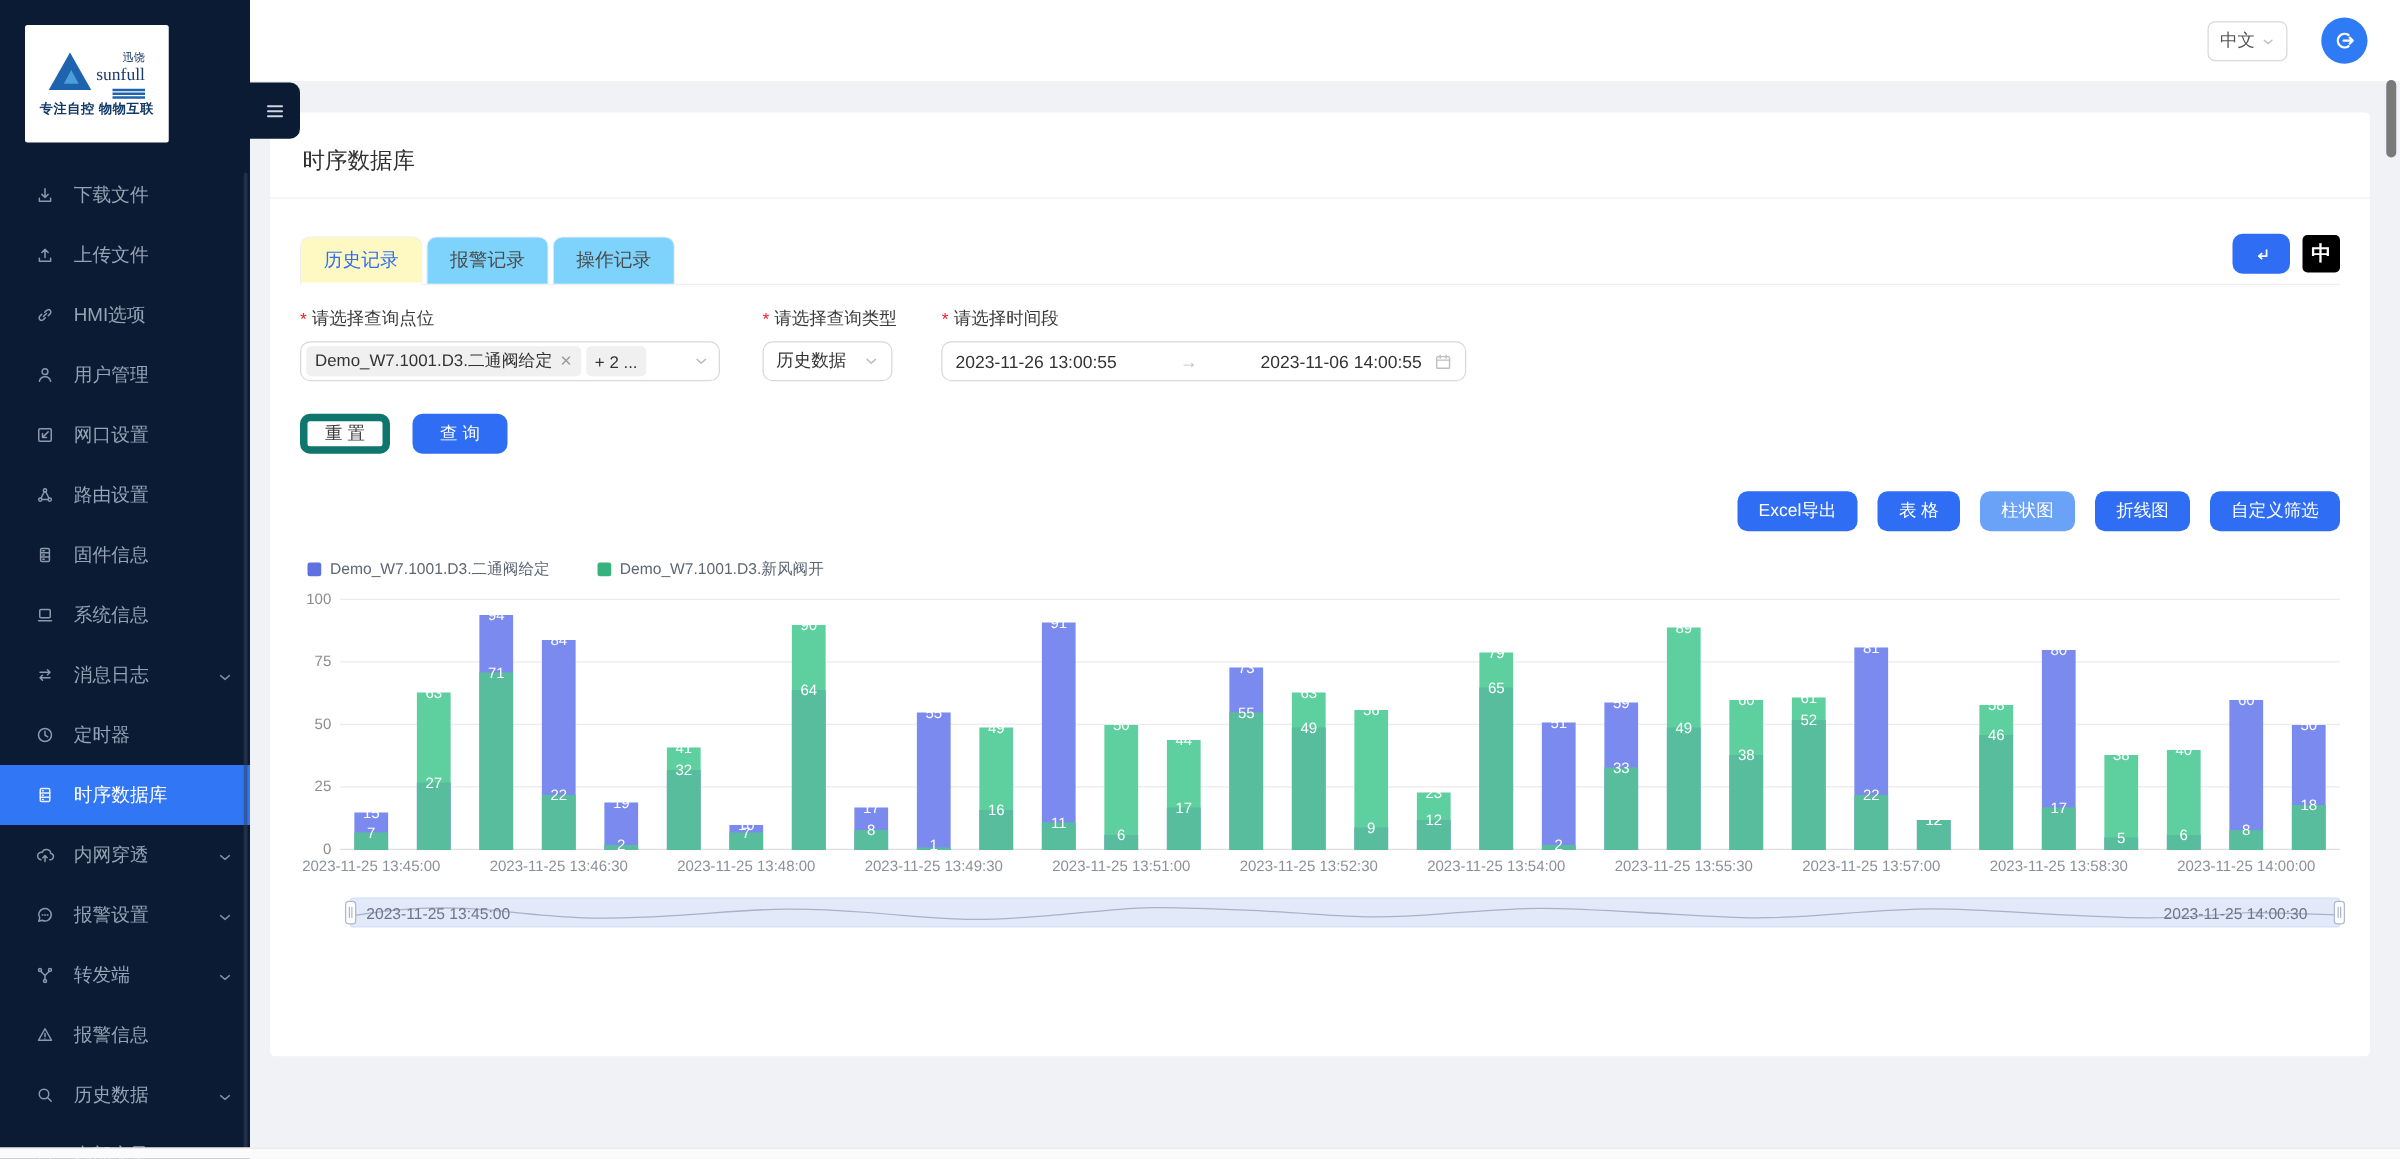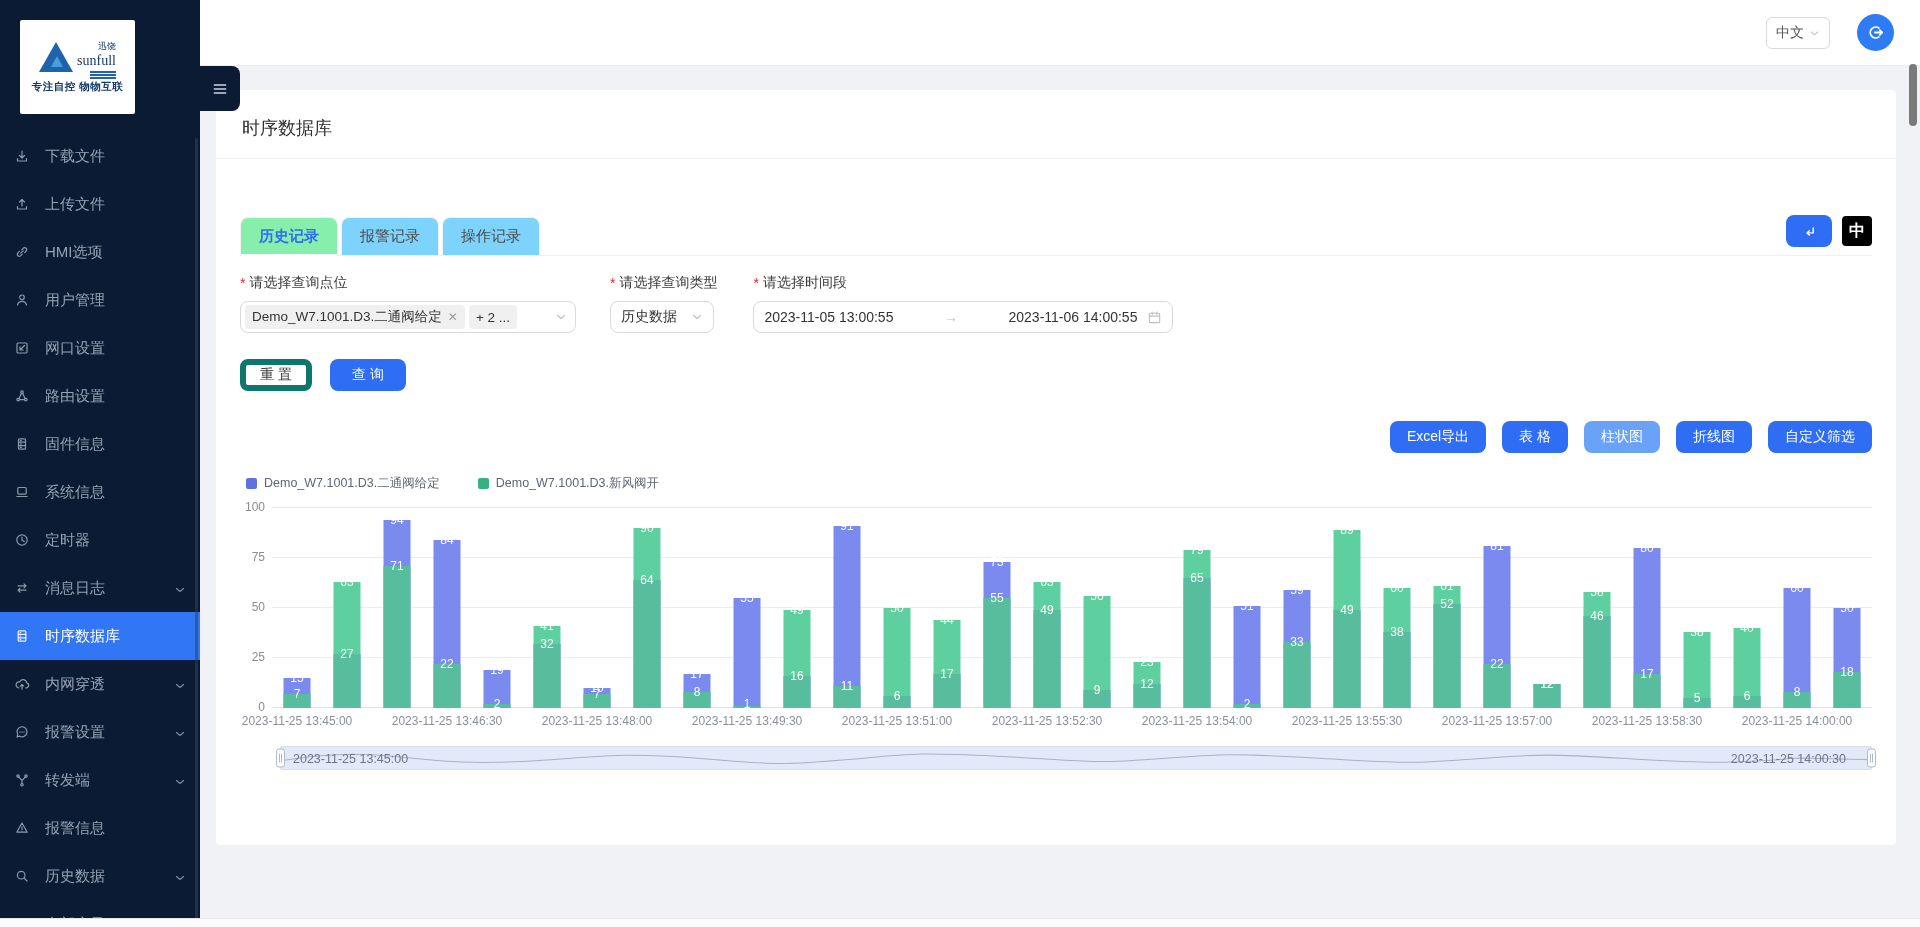--- a/index.html
+++ b/index.html
@@ -14,21 +14,21 @@
   .logo-top { display:flex; align-items:center; gap:4px; }
   .logo-tri { width:0;height:0;border-left:17px solid transparent;border-right:17px solid transparent;border-bottom:30px solid #1e63ad; position:relative;}
   .logo-tri:after { content:""; position:absolute; left:-5px; top:14px; width:0;height:0;
     border-left:6px solid transparent;border-right:6px solid transparent;border-bottom:11px solid #4a9fd8; }
   .logo-names { display:flex; flex-direction:column; align-items:flex-end; }
   .logo-cn { font-size:9px; color:#1a3a6b; font-family:"Liberation Serif",serif; }
   .logo-en { font-size:14px; color:#1a3a6b; font-family:"Liberation Serif",serif; }
   .logo-lines { width:26px; border-top:2px solid #1e63ad; box-shadow:0 3px 0 #1e63ad,0 6px 0 #1e63ad; margin-top:2px;}
   .logo-slogan { margin-top:7px; font-size:10.5px; font-weight:bold; color:#123a66; letter-spacing:.5px; }
   .menu { position:absolute; left:0; top:132px; width:100%; }
-  .menu-item { position:relative; height:48px; display:flex; align-items:center; padding-left:14px; gap:15px;
+  .menu-item { position:relative; height:48px; display:flex; align-items:center; padding-left:28px; gap:15px;
     color:#97a2b4; font-size:15px; cursor:pointer; }
   .menu-item .mi-icon { width:16px; height:16px; color:#8d99ab; flex:none; }
   .menu-item.active { background:#3076f5; color:#fff; }
   .menu-item.active .mi-icon { color:#e8efff; }
   .menu-item .chev { position:absolute; right:16px; width:12px; height:12px; color:#7d8aa0; }
   .side-scroll { position:absolute; right:2px; top:138px; bottom:6px; width:3px; background:#33415c; border-radius:2px; opacity:.55; }
 
   
   .topbar { position:absolute; left:200px; top:0; right:0; height:66px; background:#fff; border-bottom:1px solid #ededed; z-index:4; }
   .lang-select { position:absolute; right:90px; top:17px; width:64px; height:32px; border:1px solid #d9d9d9; border-radius:6px;
@@ -45,21 +45,21 @@
   .collapse-tab svg { width:18px; height:18px; }
 
   .card { position:absolute; left:216px; top:90px; width:1680px; height:755px; background:#fff; border-radius:4px; padding:24px; }
   .page-title { font-size:18px; font-weight:500; color:#303030; padding:2px 0 18px 2px; }
   .title-divider { border:none; border-top:1px solid #efefef; margin:0 -24px; }
 
   
   .tabs-row { margin-top:30px; display:flex; align-items:flex-end; border-bottom:1px solid #f0f0f0; position:relative; }
   .tab { padding:9px 18px; font-size:15px; color:#4b4b4b; background:#7dd3fc; border:1px solid #f0f0f0;
     border-bottom:none; border-radius:8px 8px 0 0; margin-right:3px; cursor:pointer; }
-  .tab.active { background:#86efac; color:#2f6df4; font-weight:700; position:relative;margin-top:28px; }
+  .tab.active { background:#fef9c3; color:#2f6df4; font-weight:400; position:relative; }
   .tab.active:after { content:""; position:absolute; left:0; right:0; bottom:-1px; height:2px; background:#fff; }
   .tab-extra { position:absolute; right:0; bottom:8px; display:flex; gap:10px; align-items:center; }
   .btn-return { width:46px; height:32px; background:#2f6df4; border:none; border-radius:8px; color:#fff;
     display:flex; align-items:center; justify-content:center; cursor:pointer; }
   .btn-return svg { width:15px; height:15px; }
   .btn-zh { width:30px; height:30px; background:#000; border:none; border-radius:4px; color:#fff; font-size:16px;
     font-weight:bold; display:flex; align-items:center; justify-content:center; cursor:pointer; }
 
   
   .form-row { display:flex; margin-top:18px; }
@@ -205,38 +205,38 @@
           <svg viewBox="0 0 16 16" fill="none" stroke="currentColor" stroke-width="1.2" stroke-linecap="round" stroke-linejoin="round" width="16" height="16">
             <rect x="3.8" y="3.5" width="8.4" height="6.6" rx="1"></rect>
             <path d="M2.8 12.5h10.4"></path>
           </svg>
         </span>
         <span>系统信息</span>
       </div>
       <div class="menu-item">
         <span class="mi-icon">
           <svg viewBox="0 0 16 16" fill="none" stroke="currentColor" stroke-width="1.2" stroke-linecap="round" stroke-linejoin="round" width="16" height="16">
+            <path d="M4 5.8h8M10 3.8l2 2-2 2M12 10.2H4M6 8.2l-2 2 2 2"></path>
+          </svg>
+        </span>
+        <span>消息日志</span>
+        <span class="chev">
+          <svg viewBox="0 0 16 16" fill="none" stroke="currentColor" stroke-width="1.2" stroke-linecap="round" stroke-linejoin="round" width="16" height="16">
+            <path d="M4.5 6.5L8 9.5l3.5-3"></path>
+          </svg>
+        </span>
+      </div>
+      <div class="menu-item">
+        <span class="mi-icon">
+          <svg viewBox="0 0 16 16" fill="none" stroke="currentColor" stroke-width="1.2" stroke-linecap="round" stroke-linejoin="round" width="16" height="16">
             <circle cx="8" cy="8" r="5.2"></circle>
             <path d="M8 5v3.2l2.2 1.3"></path>
           </svg>
         </span>
         <span>定时器</span>
-      </div>
-      <div class="menu-item">
-        <span class="mi-icon">
-          <svg viewBox="0 0 16 16" fill="none" stroke="currentColor" stroke-width="1.2" stroke-linecap="round" stroke-linejoin="round" width="16" height="16">
-            <path d="M4 5.8h8M10 3.8l2 2-2 2M12 10.2H4M6 8.2l-2 2 2 2"></path>
-          </svg>
-        </span>
-        <span>消息日志</span>
-        <span class="chev">
-          <svg viewBox="0 0 16 16" fill="none" stroke="currentColor" stroke-width="1.2" stroke-linecap="round" stroke-linejoin="round" width="16" height="16">
-            <path d="M4.5 6.5L8 9.5l3.5-3"></path>
-          </svg>
-        </span>
       </div>
       <div class="menu-item active">
         <span class="mi-icon">
           <svg viewBox="0 0 16 16" fill="none" stroke="currentColor" stroke-width="1.2" stroke-linecap="round" stroke-linejoin="round" width="16" height="16">
             <rect x="4.2" y="2.8" width="7.6" height="10.4" rx="1"></rect>
             <path d="M4.2 6.3h7.6M4.2 9.8h7.6M6 4.6h.6M6 8.1h.6M6 11.6h.6"></path>
           </svg>
         </span>
         <span>时序数据库</span>
       </div>
@@ -396,21 +396,21 @@
             </svg>
         </span>
       </div>
     </div>
     <div class="fgroup g3">
       <div class="flabel">
           <span class="req">*</span>
         <span>请选择时间段</span>
         </div>
       <div class="fcontrol range">
-        <span>2023-11-05 13:00:55</span>
+        <span>2023-11-26 13:00:55</span>
         <span class="arrow">→</span>
         <span>2023-11-06 14:00:55</span>
         <span class="cal">
           <svg viewBox="0 0 16 16" fill="none" stroke="currentColor" stroke-width="1.2" stroke-linecap="round">
             <rect x="2.5" y="3.5" width="11" height="10" rx="1"></rect>
               <path d="M2.5 6.5h11M5.5 2.2v2.6M10.5 2.2v2.6"></path>
           </svg>
         </span>
       </div>
     </div>

